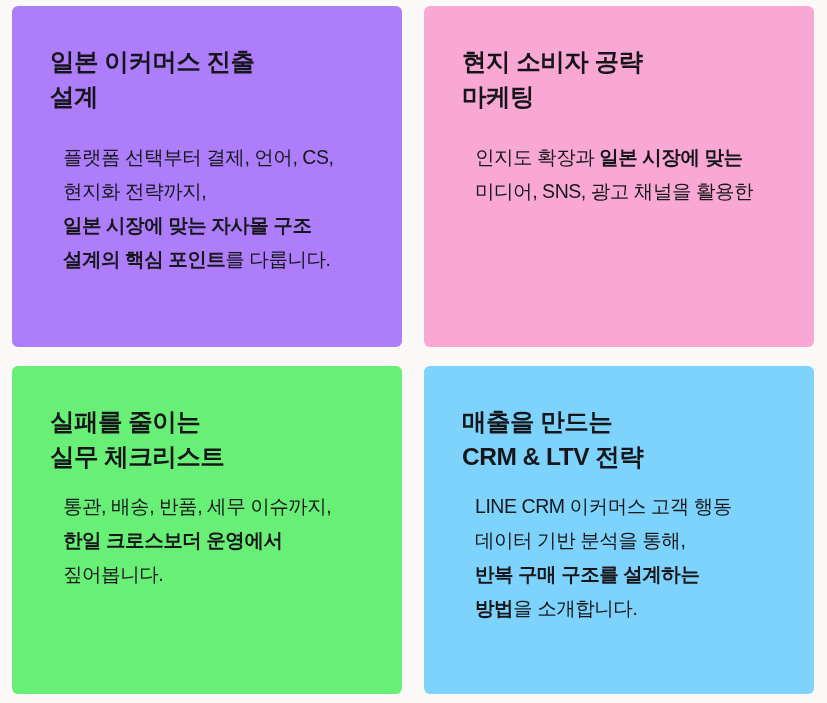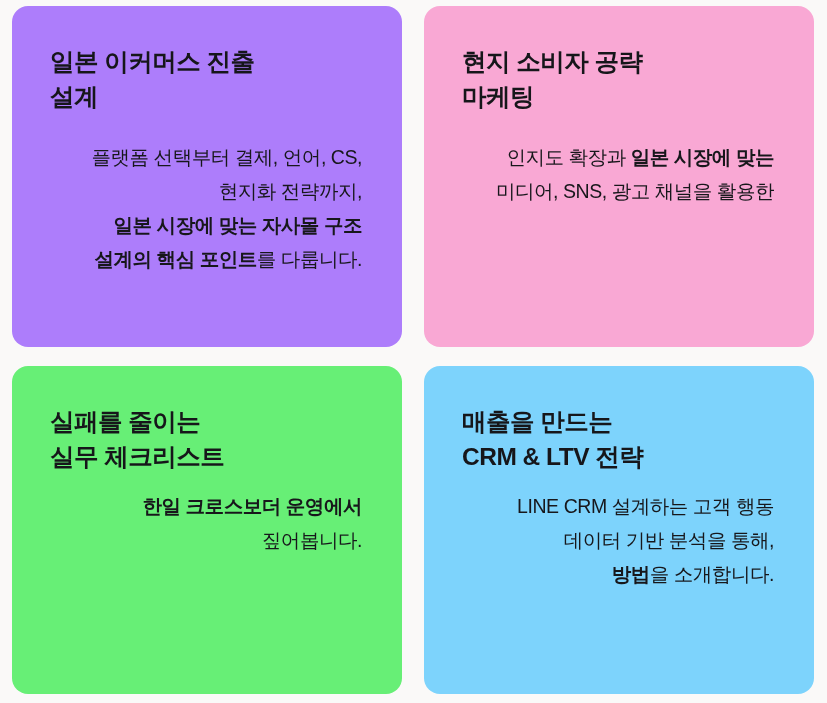--- a/index.html
+++ b/index.html
@@ -23,48 +23,47 @@
     display: grid;
     grid-template-columns: 390px 390px;
     grid-template-rows: 341px 328px;
     column-gap: 22px;
     row-gap: 19px;
     padding: 6px 13px 9px 12px;
   }
 
   .card {
     box-sizing: border-box;
-    border-radius: 16px;
+    border-radius: 6px;
     padding: 38px 34px 30px 38px;
     overflow: hidden;
   }
 
   .card-purple { background: #ad7dfb; }
   .card-pink   { background: #fc88f0; }
   .card-green  { background: #67ef76; }
   .card-yellow { background: #fcd403; }
 
   .card-title {
     margin: 0 0 26px 0;
     color: #16161a;
     font-size: 24.5px;
     font-weight: 700;
     line-height: 35px;
     letter-spacing: -0.5px;
     white-space: pre-line;
   }
 
   .card-body {
-    margin: 6px;
+    margin: 13px;
     color: #17171b;
     font-size: 19.5px;
     font-weight: 400;
     line-height: 34px;
     letter-spacing: -0.45px;
-    text-align: right;
   }
 
   .card-body .ln {
     display: block;
     white-space: pre;
   }
 
   .card-body .b {
     font-weight: 700;
   }
@@ -96,28 +95,30 @@
     <p class="card-body">
         <span class="ln"><span>인지도 확장과 </span><span class="b">일본 시장에 맞는</span></span>
         <span class="ln"><span>미디어, SNS, 광고 채널을 활용한</span></span>
       </p>
   </div>
 
   <div class="card card-green row-bottom" style="background: rgb(103, 239, 118);">
     <h2 class="card-title">실패를 줄이는
 실무 체크리스트</h2>
     <p class="card-body">
+        <span class="ln"><span>통관, 배송, 반품, 세무 이슈까지,</span></span>
         <span class="ln"><span class="b">한일 크로스보더 운영에서</span></span>
         <span class="ln"><span>짚어봅니다.</span></span>
       </p>
   </div>
 
   <div class="card card-yellow row-bottom" style="background: #7dd3fc;">
     <h2 class="card-title">매출을 만드는
 CRM &amp; LTV 전략</h2>
     <p class="card-body">
-        <span class="ln"><span>LINE CRM 설계하는 고객 행동</span></span>
+        <span class="ln"><span>LINE CRM 이커머스 고객 행동</span></span>
         <span class="ln"><span>데이터 기반 분석을 통해,</span></span>
+        <span class="ln"><span class="b">반복 구매 구조를 설계하는</span></span>
         <span class="ln"><span class="b">방법</span><span>을 소개합니다.</span></span>
       </p>
   </div>
 
 </div>
 
 </body></html>

